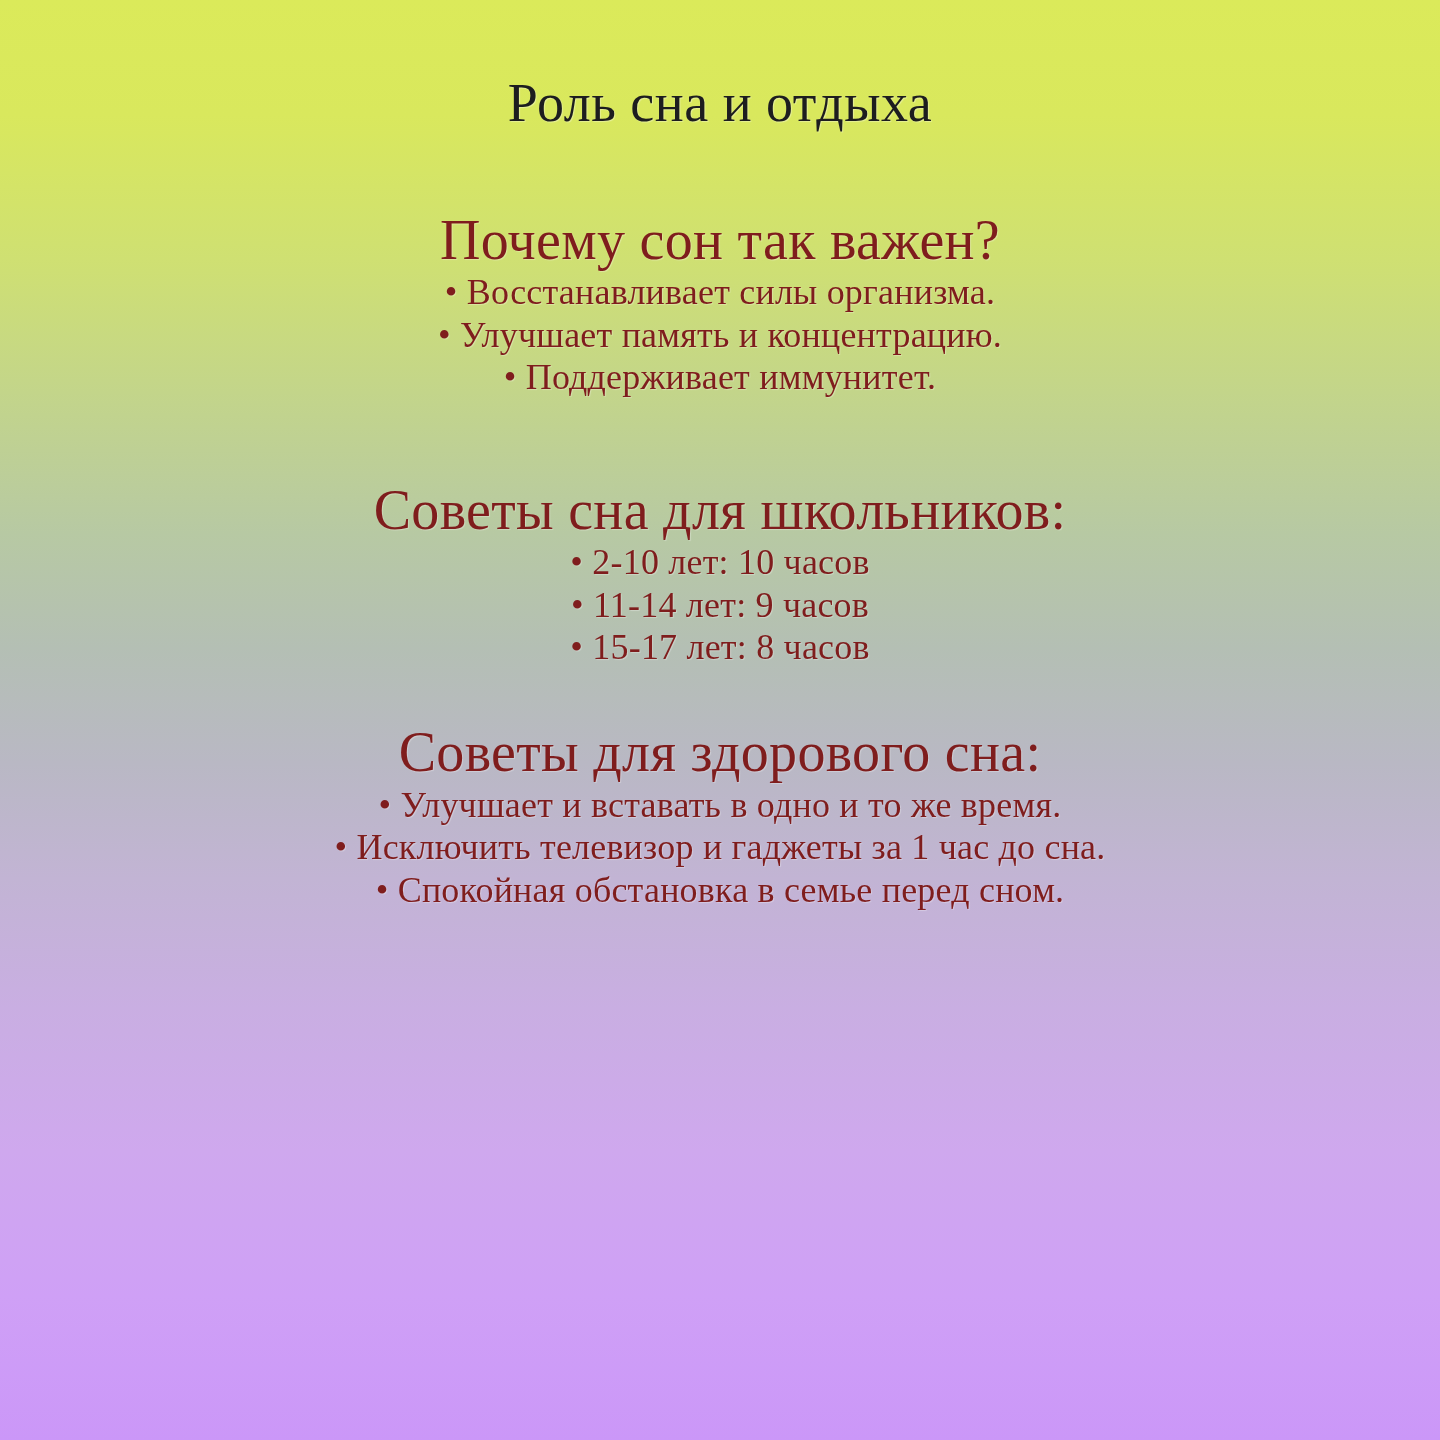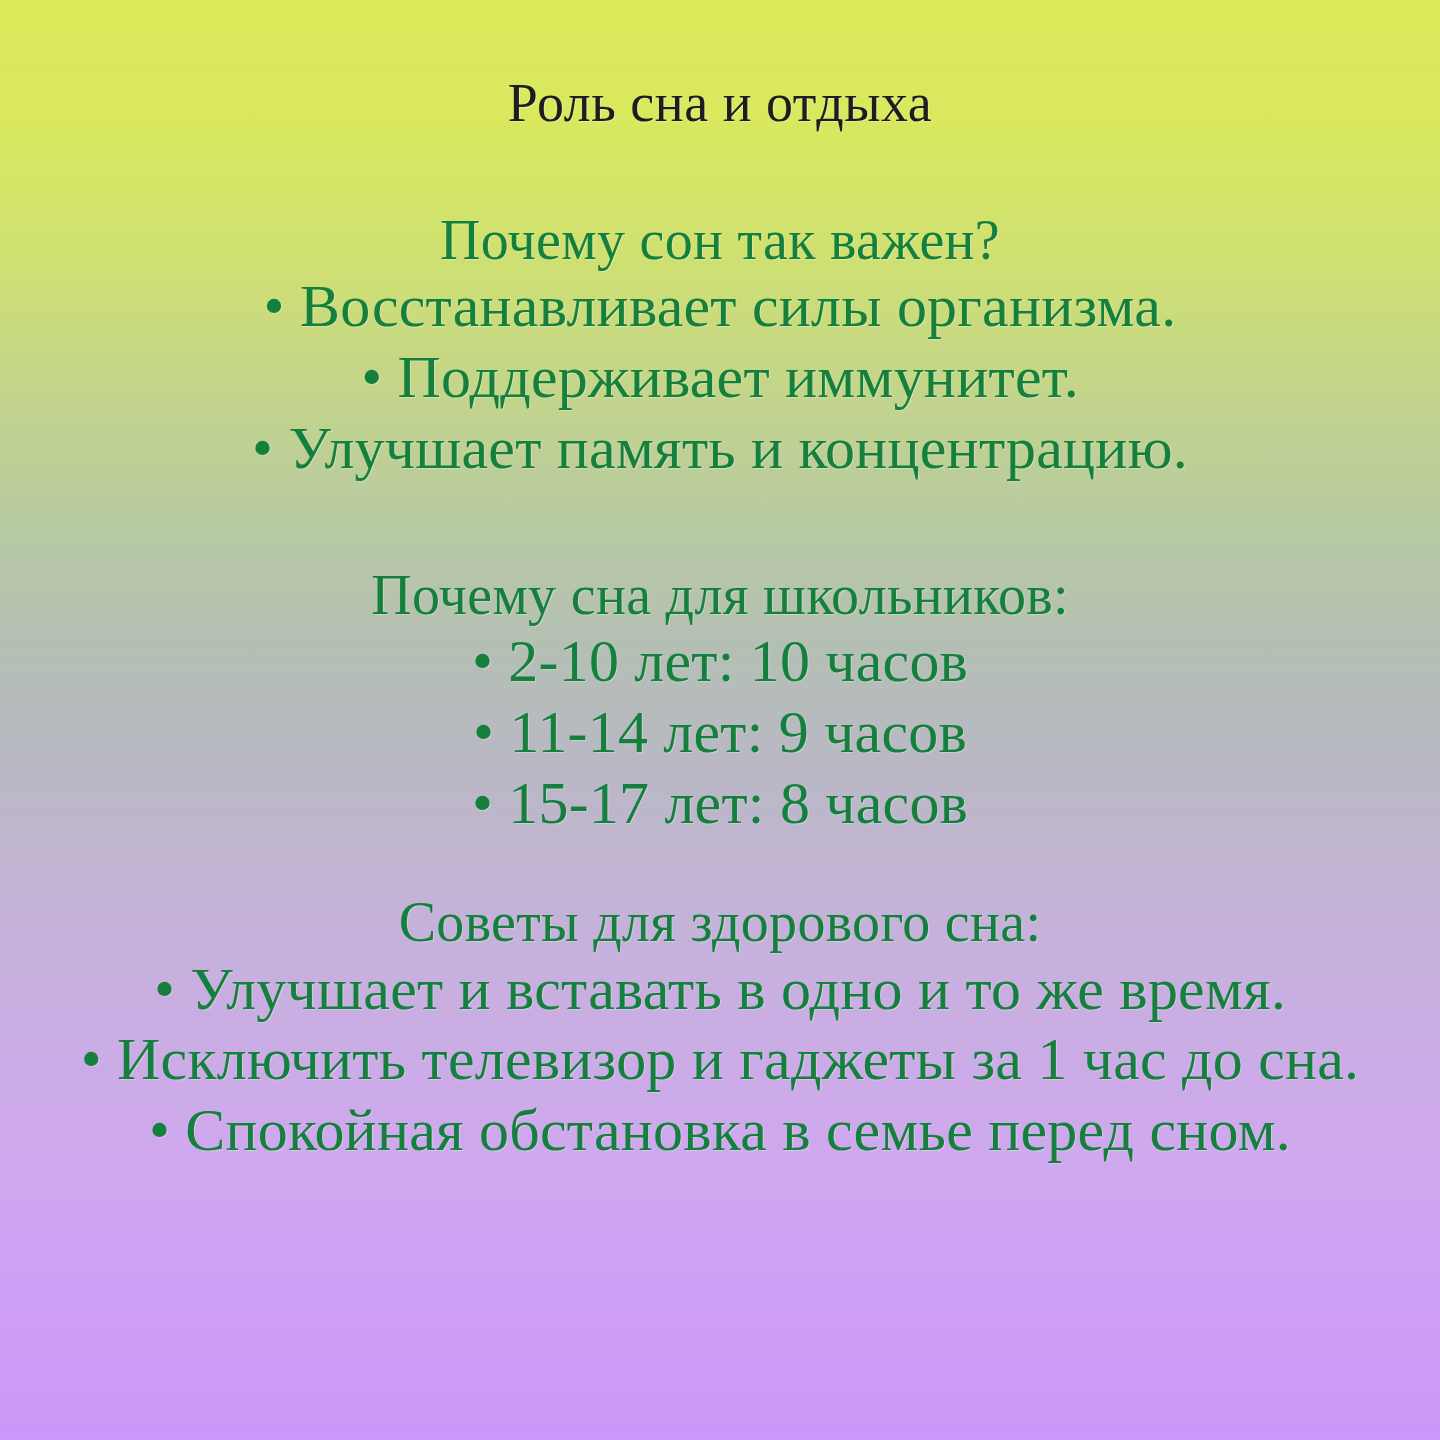--- a/index.html
+++ b/index.html
@@ -42,57 +42,57 @@
     line-height: 1.16;
     color: #1d1d1f;
     text-align: center;
     letter-spacing: 0.5px;
     text-shadow: 1px 1px 1px rgba(255,255,255,0.35);
   }
 
   .section {
     width: 100%;
     text-align: center;
-    color: #15803d;
+    color: #7f1d1d;
     text-shadow: 1px 1px 1px rgba(255,255,255,0.3);
   }
 
   .section-heading {
     font-size: 56px;
     line-height: 1.12;
     letter-spacing: 0.3px;
   }
 
   .bullet-line {
-    font-size: 60px;
+    font-size: 36px;
     line-height: 1.18;
     letter-spacing: 0.2px;
     white-space: nowrap;
   }
 
   .s1 { margin-top: 74px; }
   .s2 { margin-top: 80px; }
   .s3 { margin-top: 52px; }
 </style>
 </head>
 <body>
 
 <div class="slide">
 
   <div class="title">Роль сна и отдыха</div>
 
   <div class="section s1">
     <div class="section-heading">Почему сон так важен?</div>
     <div class="bullet-line">• Восстанавливает силы организма.</div>
+    <div class="bullet-line">• Улучшает память и концентрацию.</div>
     <div class="bullet-line">• Поддерживает иммунитет.</div>
-    <div class="bullet-line">• Улучшает память и концентрацию.</div>
   </div>
 
   <div class="section s2">
-    <div class="section-heading">Почему сна для школьников:</div>
+    <div class="section-heading">Советы сна для школьников:</div>
     <div class="bullet-line">• 2-10 лет: 10 часов</div>
     <div class="bullet-line">• 11-14 лет: 9 часов</div>
     <div class="bullet-line">• 15-17 лет: 8 часов</div>
   </div>
 
   <div class="section s3">
     <div class="section-heading">Советы для здорового сна:</div>
     <div class="bullet-line">• Улучшает и вставать в одно и то же время.</div>
     <div class="bullet-line">• Исключить телевизор и гаджеты за 1 час до сна.</div>
     <div class="bullet-line">• Спокойная обстановка в семье перед сном.</div>

